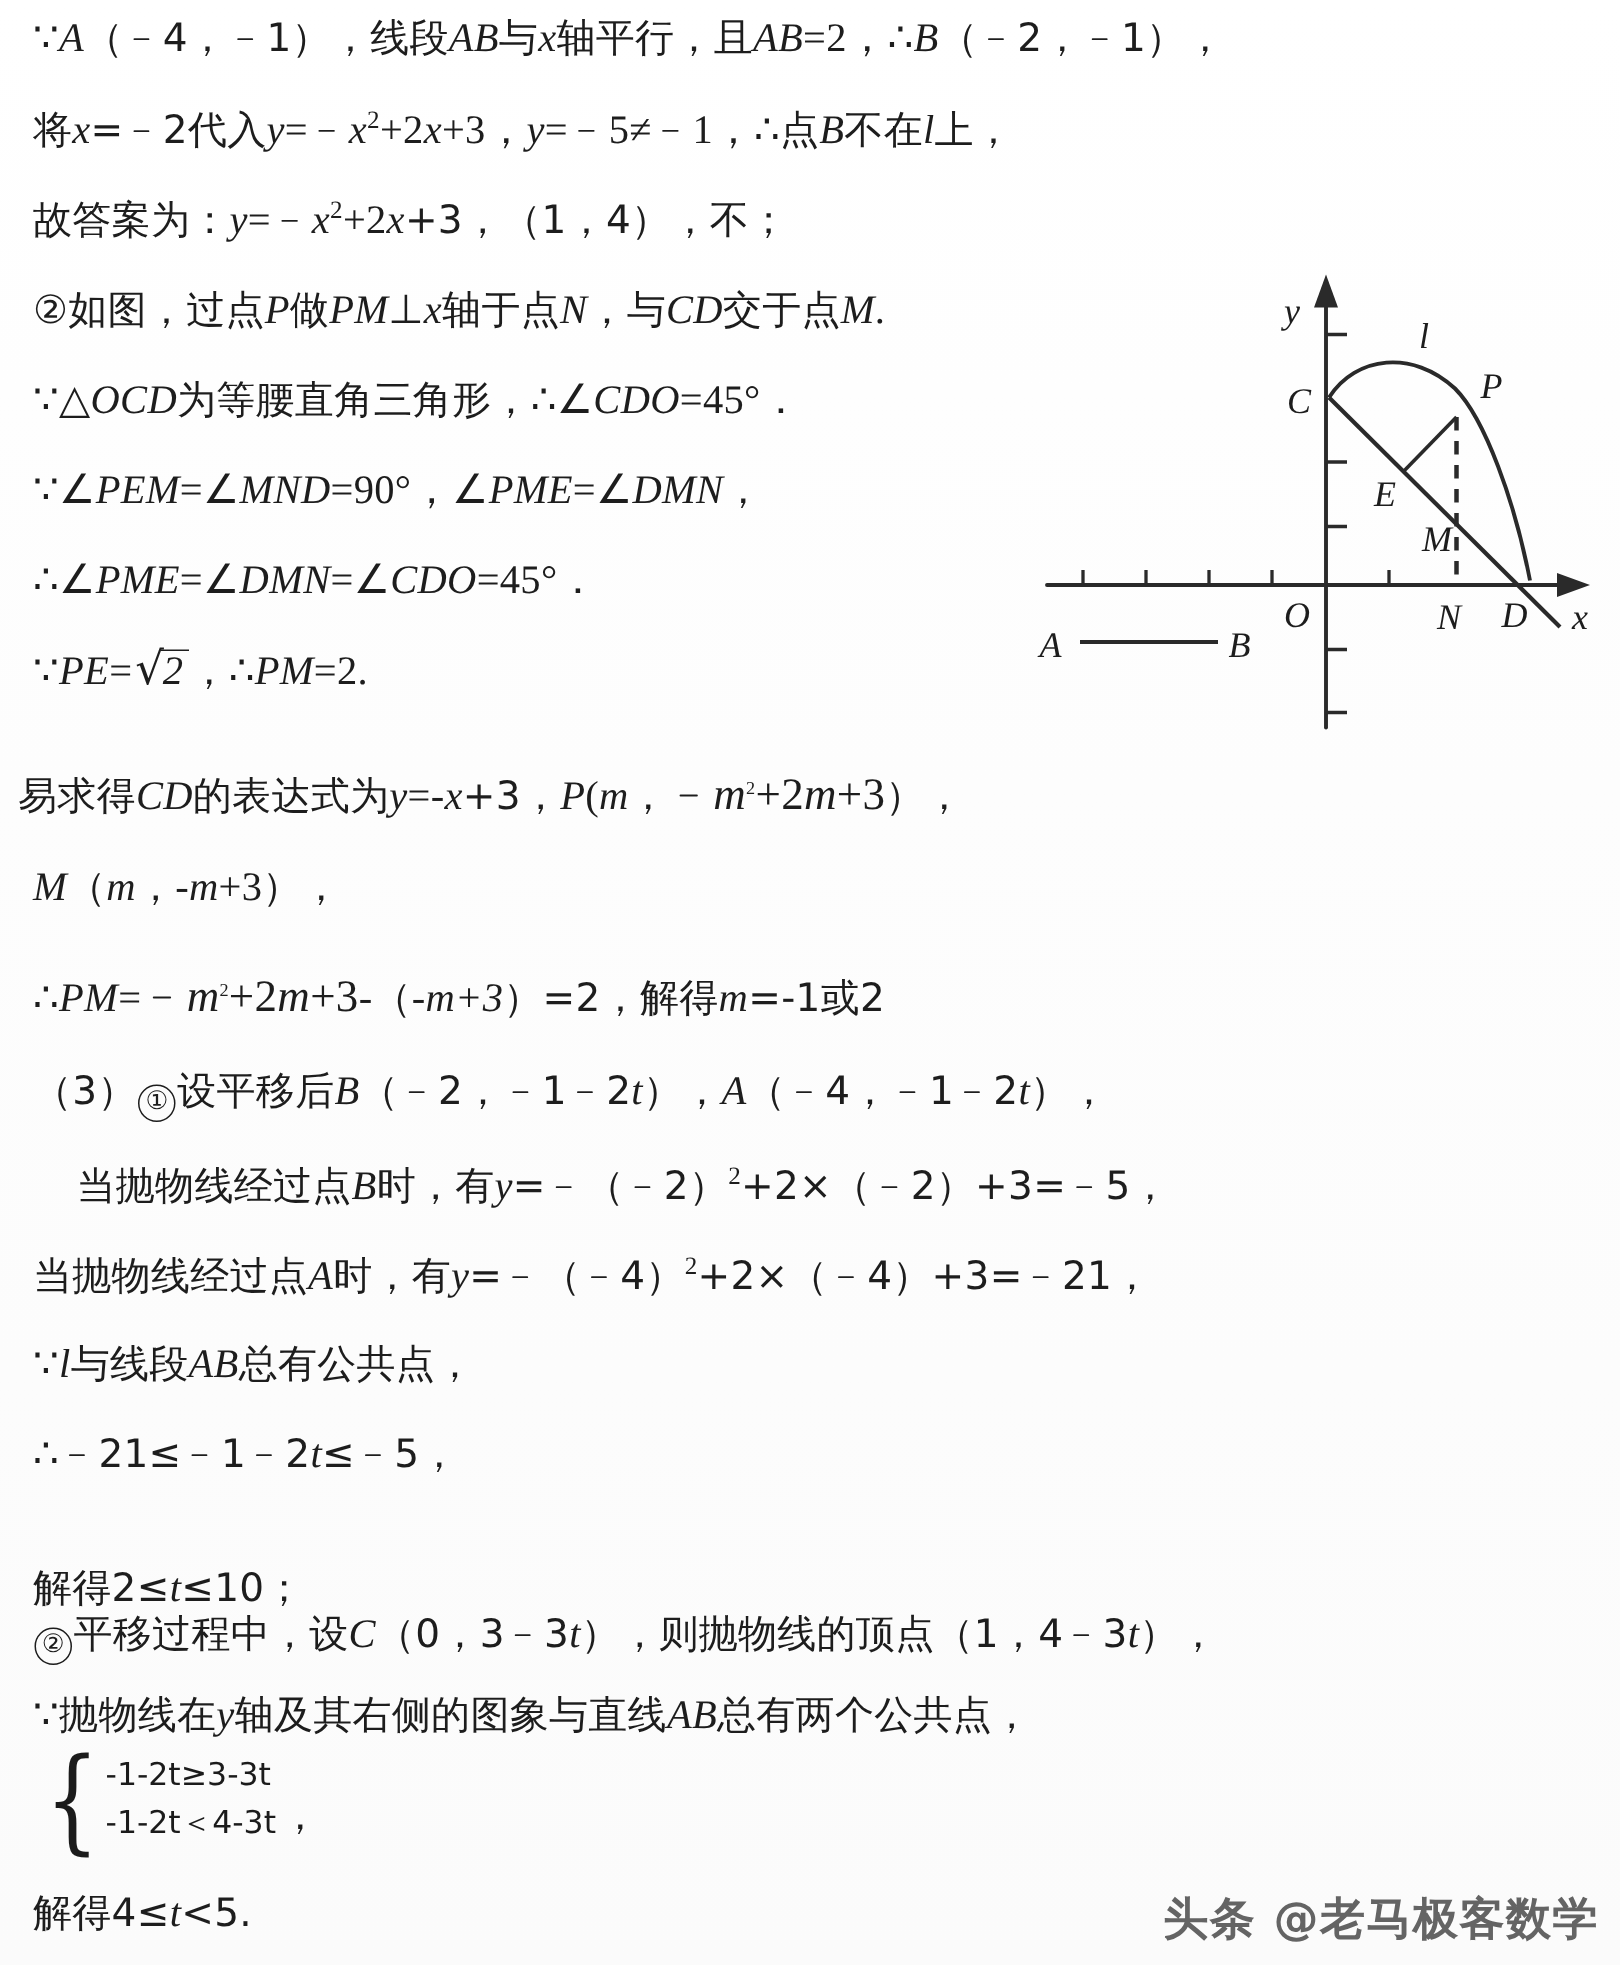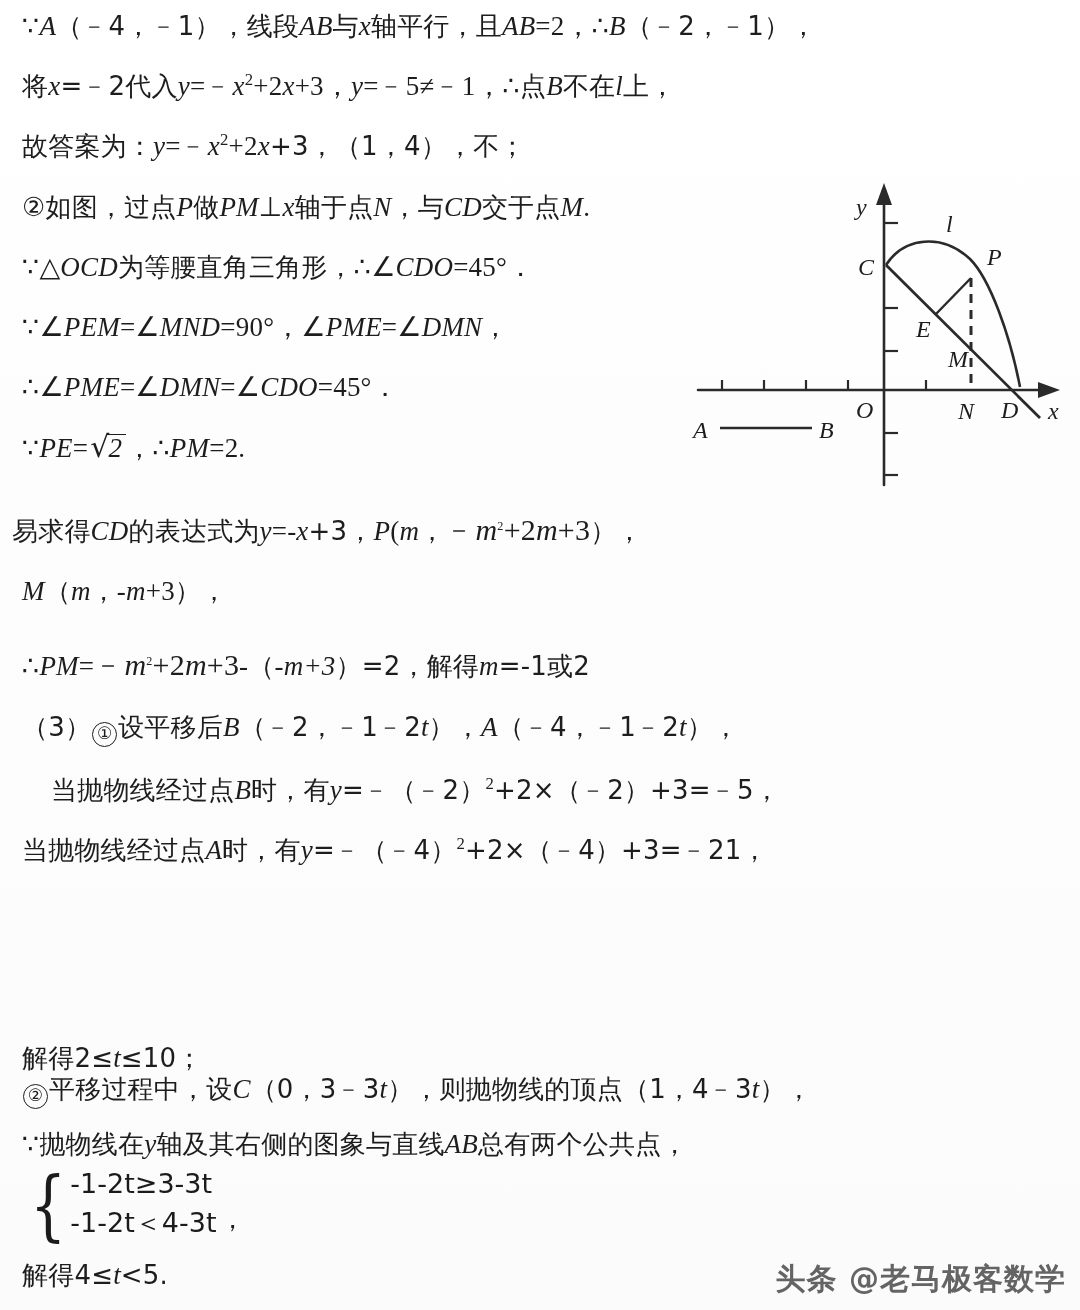--- a/index.html
+++ b/index.html
@@ -68,21 +68,21 @@
     font-family: "DejaVu Sans", sans-serif;
   }
   .system .brace {
     font-size: 76px;
     line-height: 64px;
     font-family: "DejaVu Serif", serif;
     font-weight: 300;
     transform: scaleX(0.75);
     margin-right: -2px;
   }
-  .system .rows { display: flex; flex-direction: column; gap: 6px; font-size: 27px; }
+  .system .rows { display: flex; flex-direction: column; gap: 6px; font-size: 21px; }
   .system .tail { align-self: flex-end; font-size: 26px; margin-left: 3px; padding-bottom: 4px; }
 
   
   #diagram {
     position: absolute;
     left: 690px;
     top: 175px;
     width: 390px;
     height: 330px;
   }
@@ -162,21 +162,27 @@
   </div>
 
   <div class="line" style="left:26px; top:776px;margin-left:25px;">
     <span class="cn">当抛物线经过点</span><i class="v">B</i><span class="cn">时，有</span><i class="v">y</i><span class="cn">=﹣（﹣2）</span><sup class="supn">2</sup><span class="cn">+2×（﹣2）+3=﹣5，</span>
   </div>
 
   <div class="line" style="left:22px; top:836px;">
     <span class="cn">当抛物线经过点</span><i class="v">A</i><span class="cn">时，有</span><i class="v">y</i><span class="cn">=﹣（﹣4）</span><sup class="supn">2</sup><span class="cn">+2×（﹣4）+3=﹣21，</span>
   </div>
 
-
+  <div class="line" style="left:22px; top:896px;">
+    <span class="sym">∵</span><i class="v">l</i><span class="cn">与线段</span><i class="v">AB</i><span class="cn">总有公共点，</span>
+  </div>
+
+  <div class="line" style="left:22px; top:956px;">
+    <span class="sym">∴</span><span class="cn">﹣21≤﹣1﹣2</span><i class="v">t</i><span class="cn">≤﹣5，</span>
+  </div>
 
   <div class="line" style="left:22px; top:1045px;">
     <span class="cn">解得2≤</span><i class="v">t</i><span class="cn">≤10；</span>
   </div>
 
   <div class="line" style="left:22px; top:1076px;">
     <span class="circnum">②</span><span class="cn">平移过程中，设</span><i class="v">C</i><span class="cn">（0，3﹣3</span><i class="v">t</i><span class="cn">），则抛物线的顶点（1，4﹣3</span><i class="v">t</i><span class="cn">），</span>
   </div>
 
   <div class="line" style="left:22px; top:1130px;">

